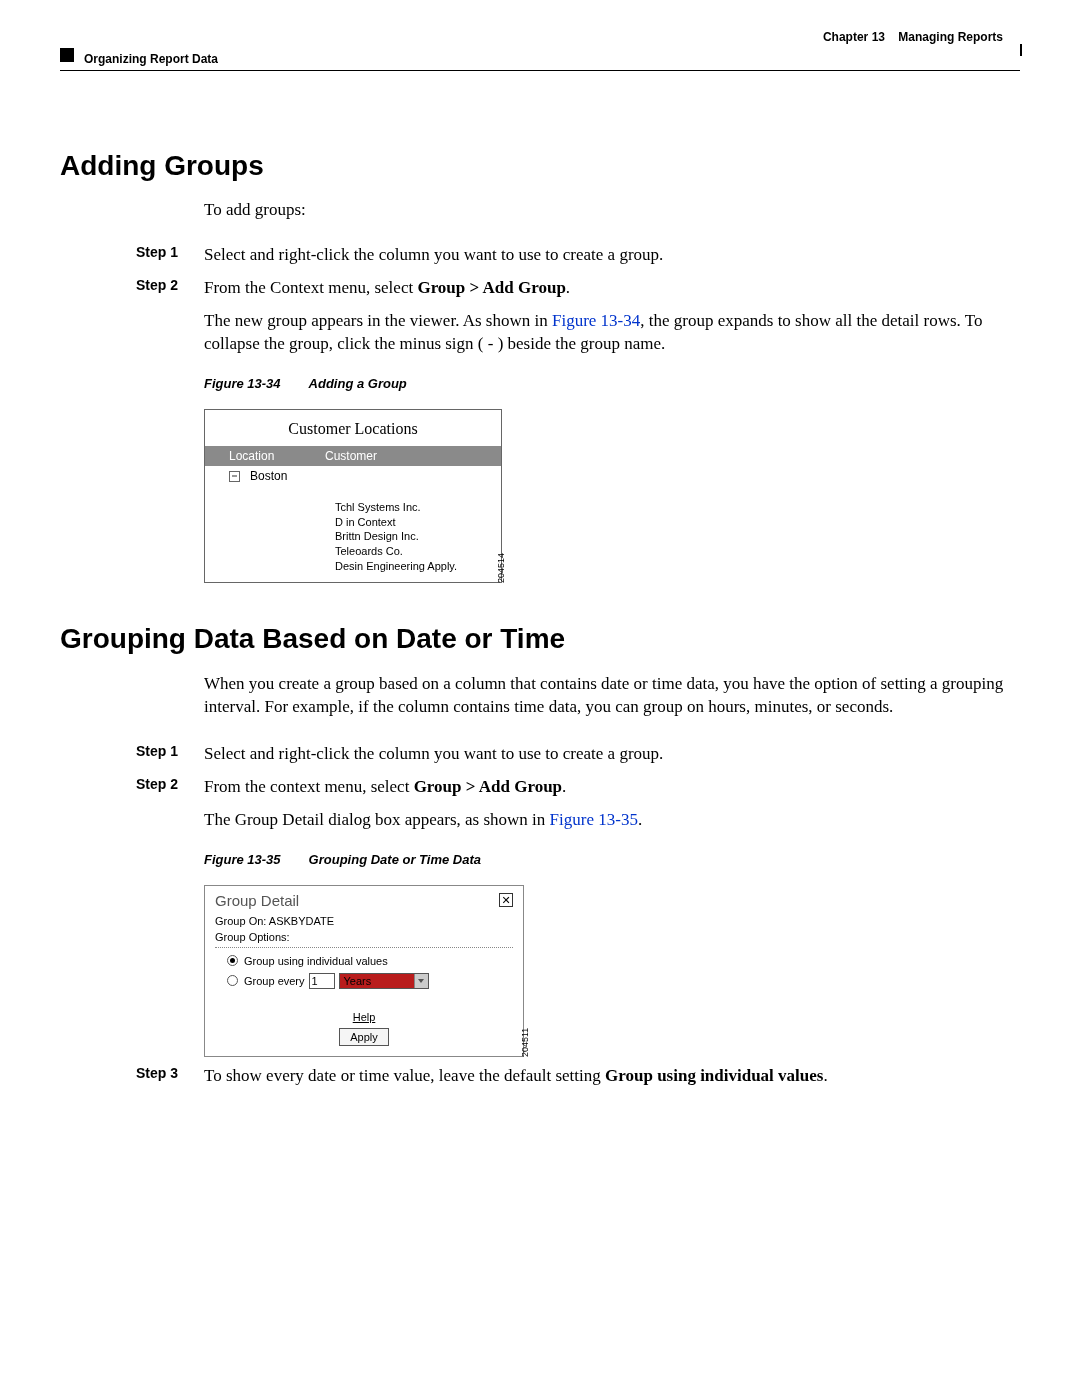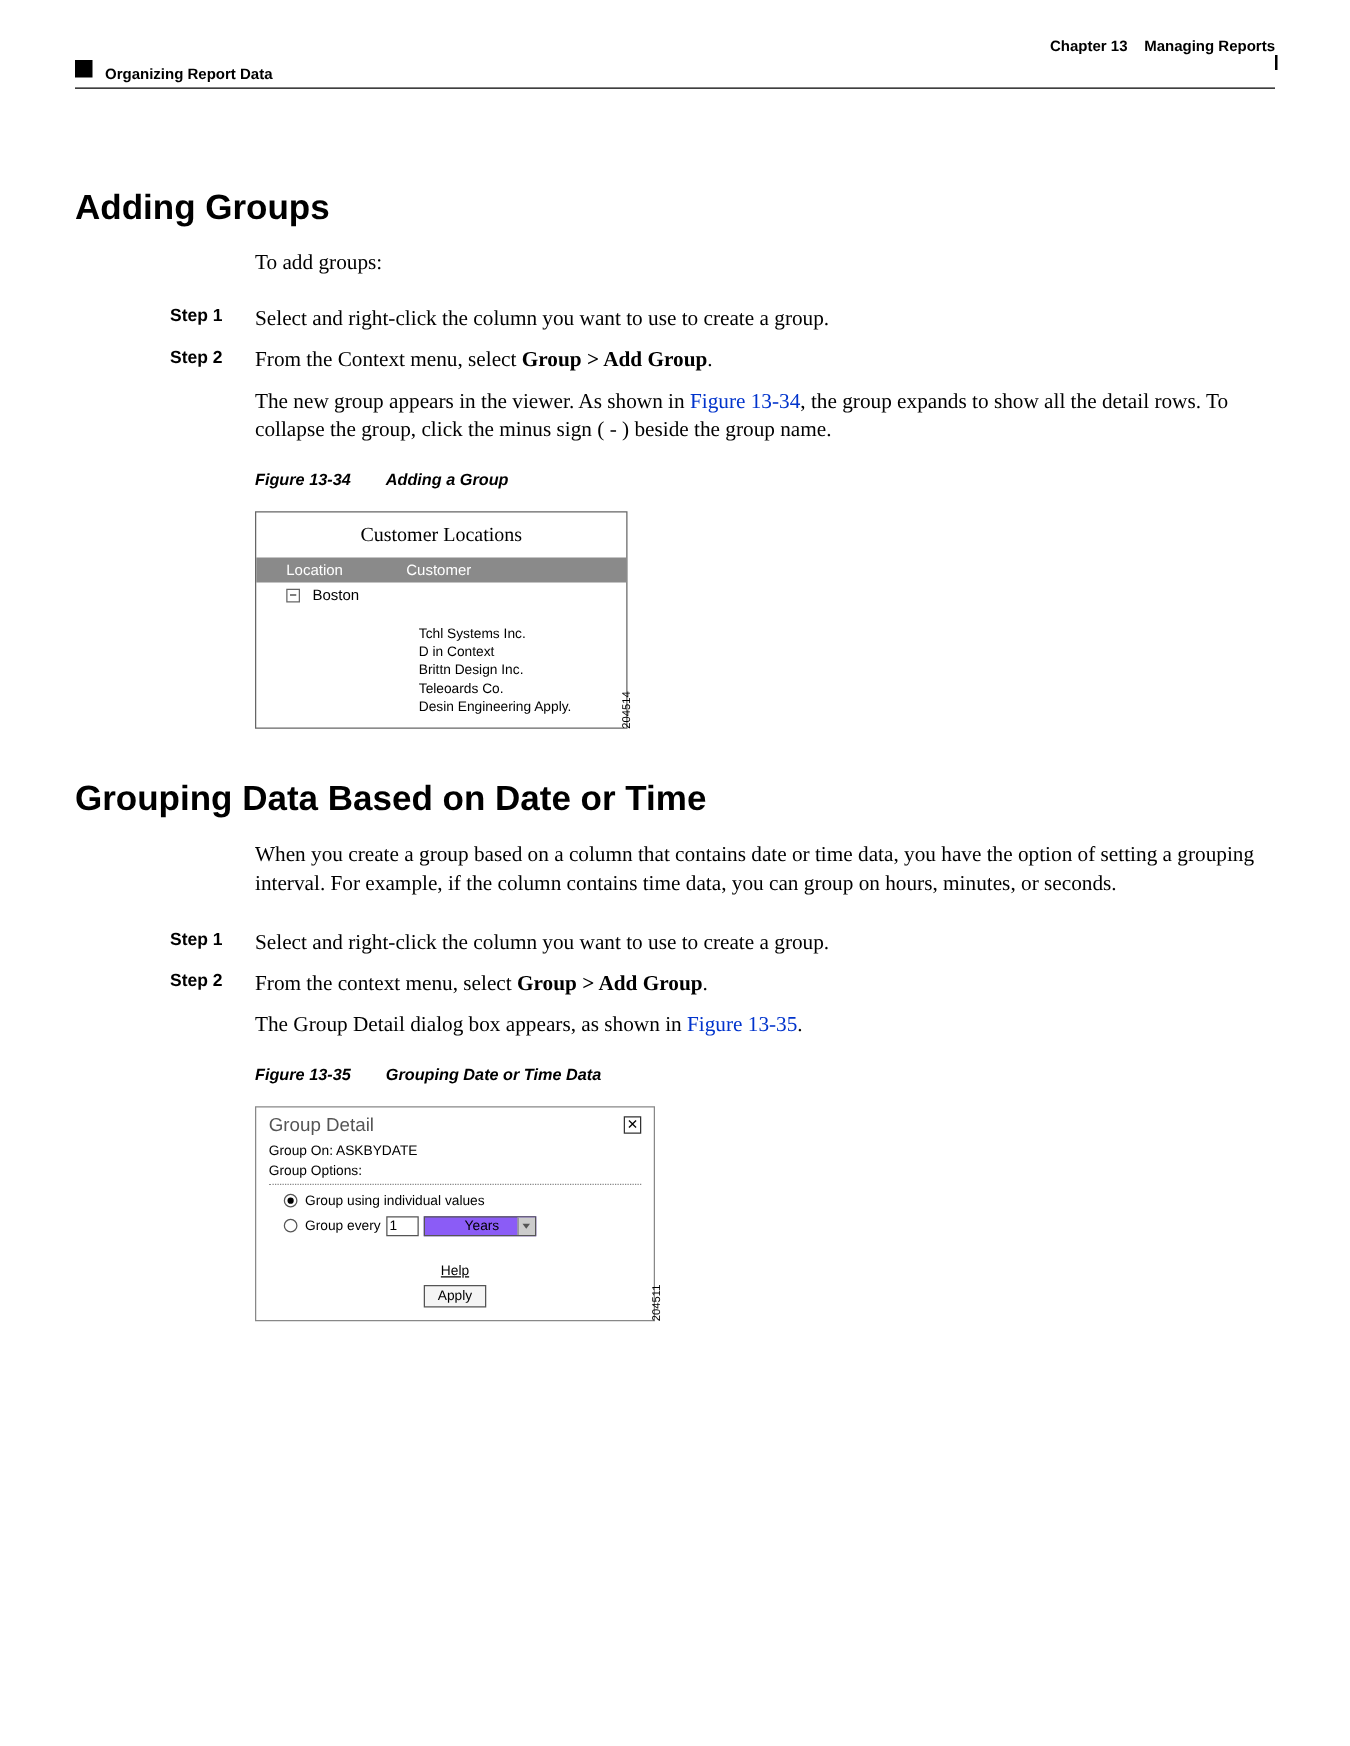--- a/index.html
+++ b/index.html
@@ -16,21 +16,21 @@
     width: 100%;
     height: 100%;
     padding: 30px 60px 0 60px;
   }
   .hdr {
     position: relative;
     height: 50px;
   }
   .hdr-right {
     position: absolute;
-    right: 0; top: 0;
+    right: 17px; top: 0;
     font-family: Arial, Helvetica, sans-serif;
     font-size: 12px;
     font-weight: bold;
   }
   .hdr-left {
     position: absolute;
     left: 0; top: 22px;
     font-family: Arial, Helvetica, sans-serif;
     font-size: 12px;
     font-weight: bold;
@@ -209,23 +209,22 @@
     content:""; position:absolute; left:2px; top:2px; width:5px; height:5px;
     background:#000; border-radius:50%;
   }
   .num-input {
     width: 26px; height: 16px; border:1px solid #555; font-size:11px;
     text-align:left; padding-left:2px; margin: 0 4px; background:#fff;
     display:inline-flex; align-items:center;
   }
   .sel-input {
     width: 90px; height: 16px; border:1px solid #555; font-size:11px;
-    padding-left:4px; background:#8b5cf6; display:inline-flex; align-items:center;
+    padding-left:4px; background:#b91c1c; display:inline-flex; align-items:center;
     position:relative;
-    justify-content:center;
   }
   .sel-btn {
     position:absolute; right:0; top:0; bottom:0;
     width: 14px; background:#ccc; border-left:1px solid #888;
     display:flex; align-items:center; justify-content:center;
   }
   .sel-btn .tri { width:0; height:0; border-left:3px solid transparent; border-right:3px solid transparent; border-top:4px solid #555; }
   .fig35-btns { text-align:center; margin-top:8px; }
   .fig35-help { font-size:11px; text-decoration: underline; display:block; margin-bottom:4px; }
   .fig35-apply {
@@ -385,14 +384,20 @@
         </div>
       </div>
       <div class="fig35-btns">
         <span class="fig35-help">Help</span>
         <span class="fig35-apply">Apply</span>
       </div>
     </div>
     <div class="fig35-sideid">204511</div>
   </div>
 
+  <div class="step" style="margin-top:8px;">
+    <div class="step-label">Step 3</div>
+    <div class="step-body">
+      <span>To show every date or time value, leave the default setting </span><span class="bold">Group using individual values</span><span>.</span>
+    </div>
+  </div>
 
 </div>
 
 </body></html>

